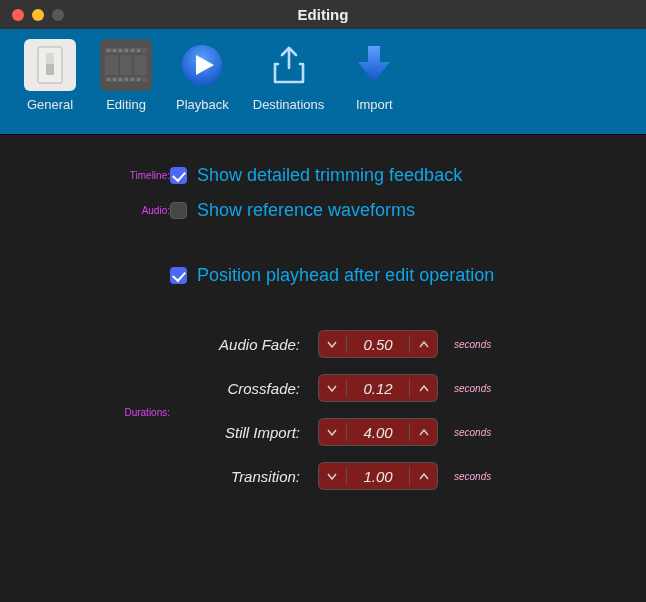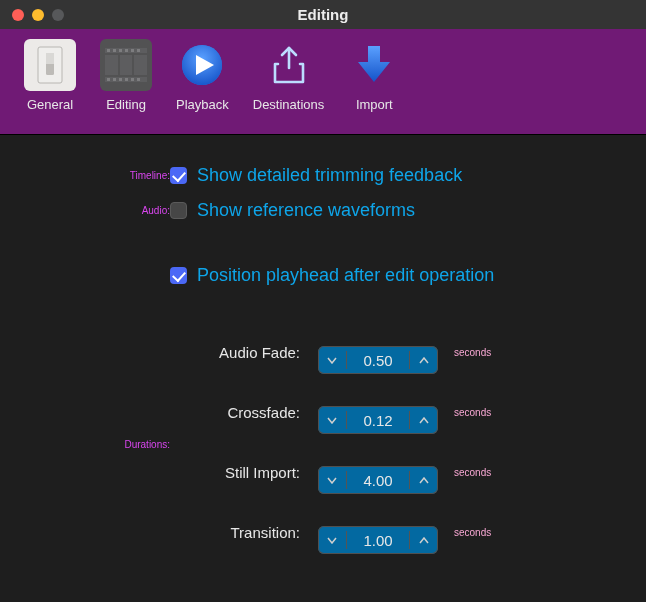--- a/index.html
+++ b/index.html
@@ -19,21 +19,21 @@
   .traffic{display:flex;gap:8px;margin-left:12px;}
   .dot{width:12px;height:12px;border-radius:50%;background:#57585a;}
   .dot.red{background:#ff5f57;}
   .dot.yellow{background:#febc2e;}
   .wtitle{
     position:absolute;left:0;right:0;text-align:center;
     font-size:15px;font-weight:600;color:#ececec;
     pointer-events:none;
   }
   .toolbar{
-    height:97px;background:#701a75;
+    height:97px;background:#0369a1;
     display:flex;align-items:flex-start;
     border-bottom:1px solid #000;
     padding-top:8px;padding-left:20px;gap:16px;
   }
   .tbitem{
     display:flex;flex-direction:column;align-items:center;
     cursor:default;padding:2px 4px;border-radius:6px;
   }
   .tbicon{
     width:52px;height:52px;border-radius:6px;
@@ -58,29 +58,28 @@
   }
   .chk.on{background:#4b68f6;}
   .chk.off{background:#464646;border:1px solid #5a5a5a;box-sizing:border-box;}
   .chk.on::after{
     content:"";width:10px;height:6px;
     border-left:2.2px solid #fff;border-bottom:2.2px solid #fff;
     transform:rotate(-48deg);position:relative;top:-1px;
   }
   .chk-label{font-size:18px;color:#0ea5e9;}
   .durations{display:flex;flex-direction:column;gap:16px;}
-  .drow{display:flex;align-items:center;}
+  .drow{display:flex;align-items:center;font-style:italic;}
   .dlabel{width:130px;text-align:right;margin-right:18px;font-size:15px;}
   .stepper{
     display:flex;align-items:center;
-    background:#0369a1;border-radius:6px;
+    background:#7f1d1d;border-radius:6px;
     height:28px;width:120px;
     box-shadow:inset 0 0 0 1px #505050;
     margin-right:16px;
-    margin-top:16px;
   }
   .stepbtn{
     width:28px;height:28px;display:flex;align-items:center;justify-content:center;
     color:#cfcfcf;cursor:default;
   }
   .stepval{flex:1;text-align:center;font-size:15px;color:#e7e7e7;}
   .divv{width:1px;height:18px;background:#555;}
   .unit{font-size:10px;color:#f9a8d4;}
 </style>
 </head>

